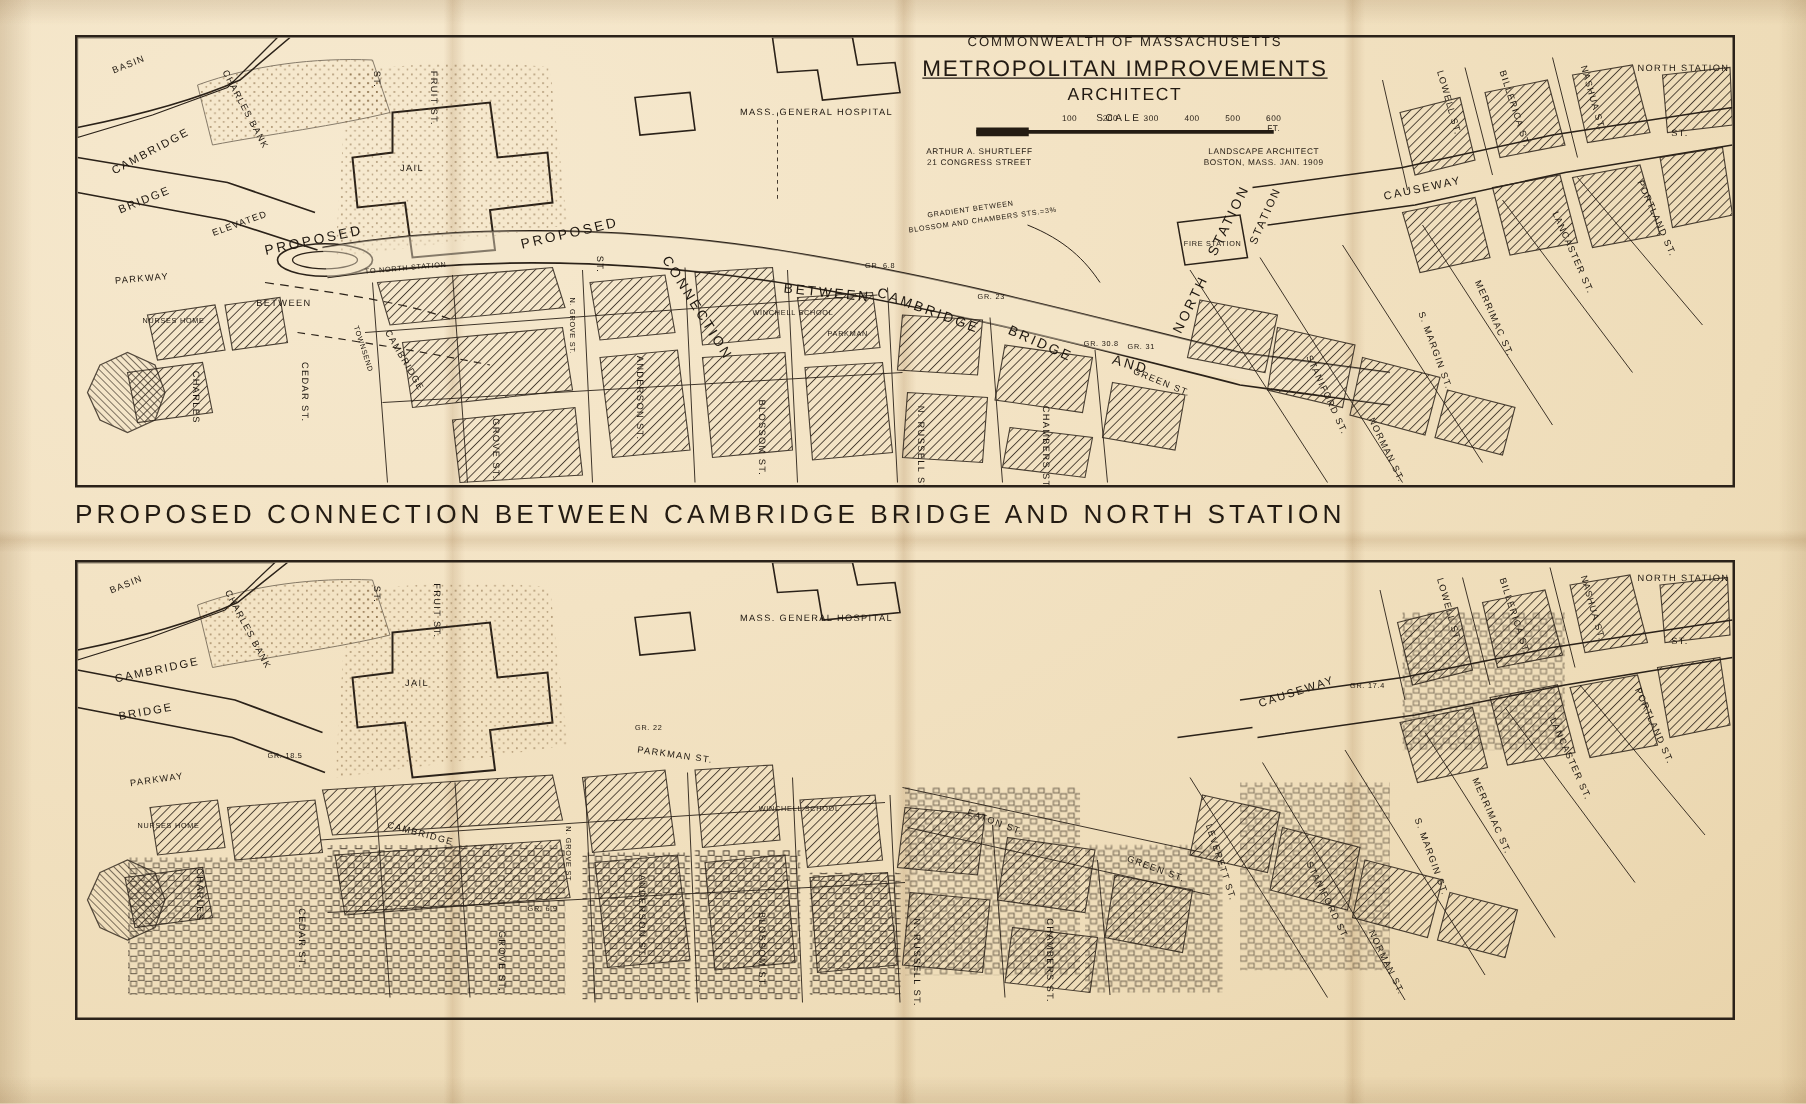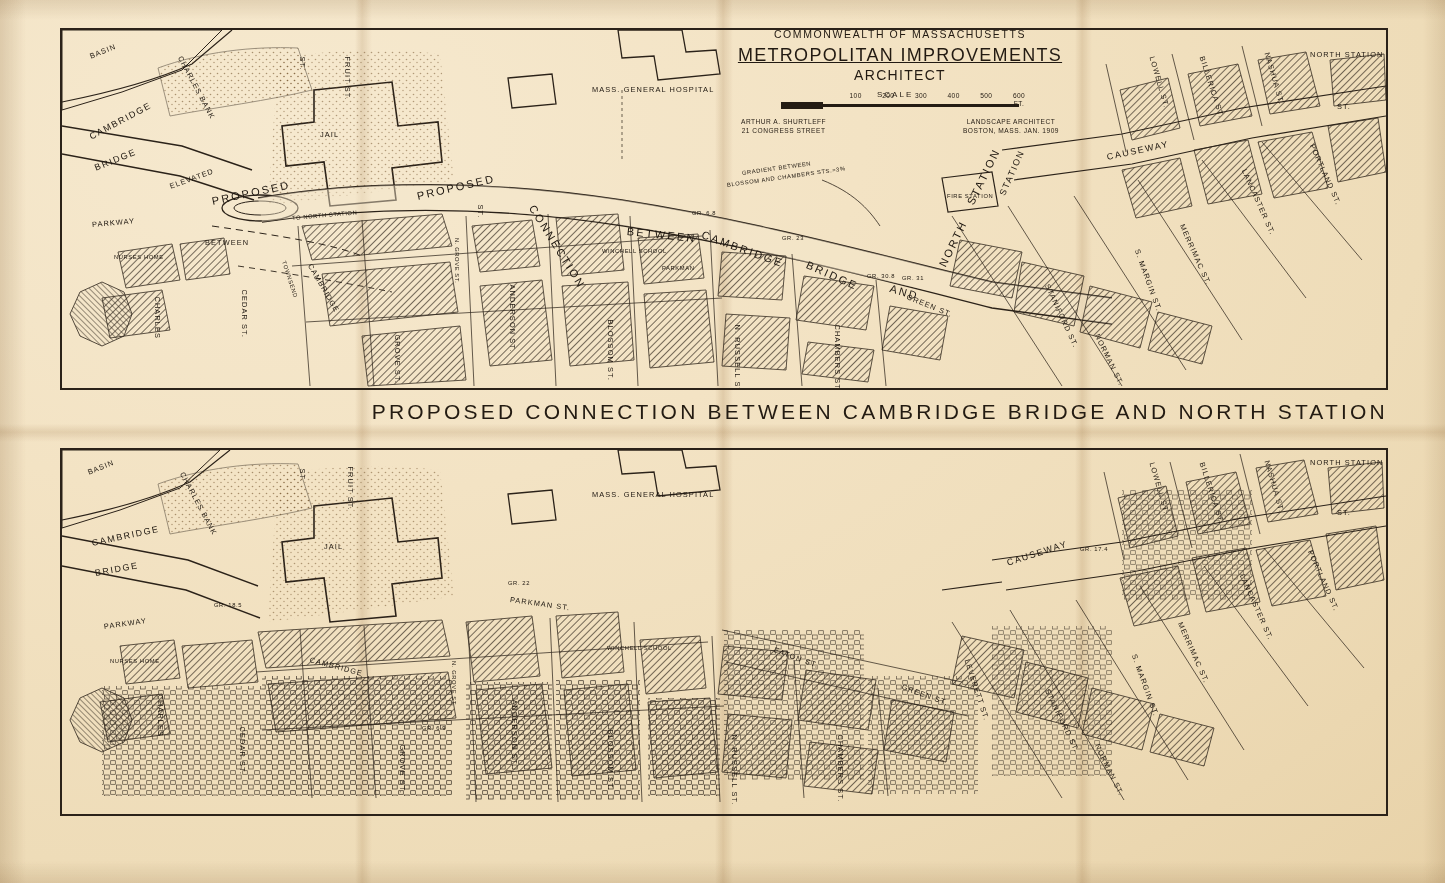--- a/index.html
+++ b/index.html
@@ -54,21 +54,21 @@
   .panel-inner {
     position: absolute;
     inset: 0;
   }
   .panel svg { display: block; }
 
   .caption {
     position: absolute;
     left: 60px;
     width: 1328px;
-    text-align: right;
+    text-align: left;
     color: #231b12;
     font-family: "Liberation Sans", sans-serif;
     font-size: 21px;
     letter-spacing: 3.2px;
     font-weight: 500;
   }
   #caption-top    { top: 400px; }
   #caption-bottom { top: 824px; }
 
   

